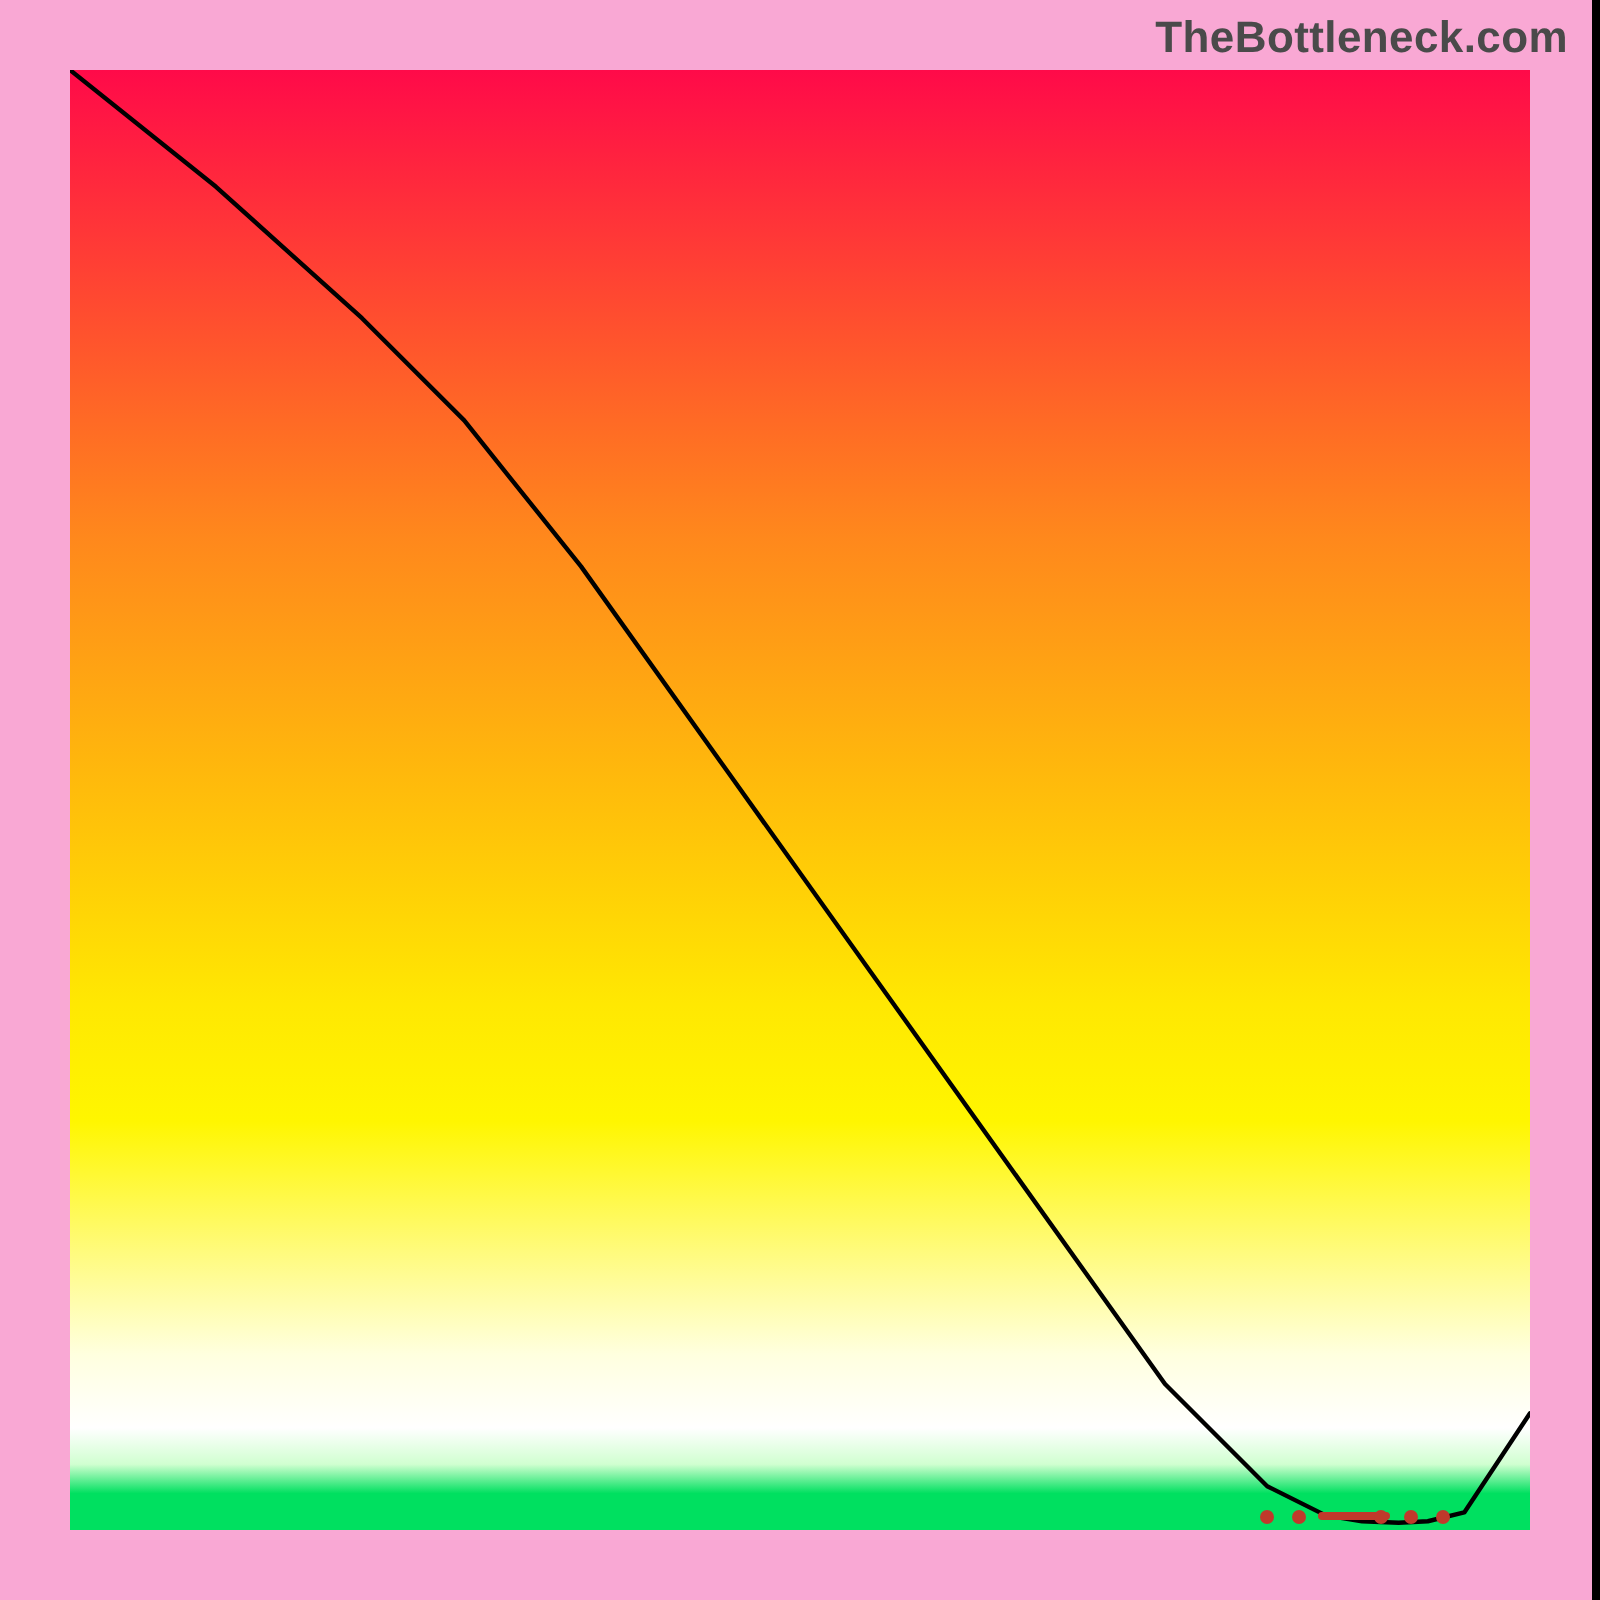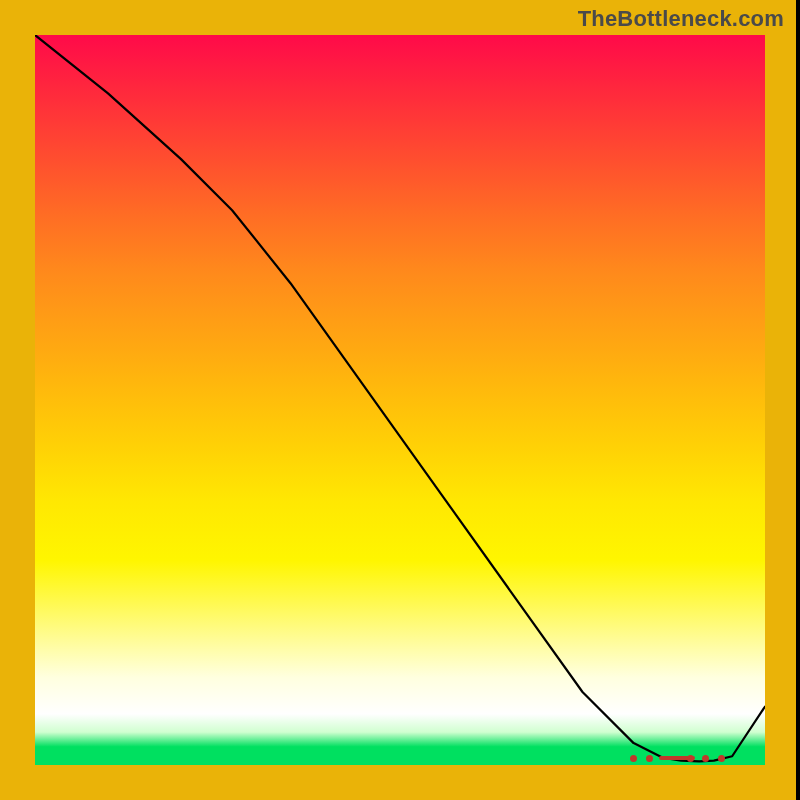--- a/index.html
+++ b/index.html
@@ -8,21 +8,21 @@
     width: 800px;
     height: 800px;
     background: #000;
     overflow: hidden;
     font-family: Arial, Helvetica, sans-serif;
   }
   .frame {
     position: relative;
     width: 796px;
     height: 800px;
-    background: #eab308;
+    background: #f9a8d4;
   }
   .plot {
     position: absolute;
     left: 35px;
     top: 35px;
     width: 730px;
     height: 730px;
     background: linear-gradient(
       to bottom,
       #ff0a49 0%,

